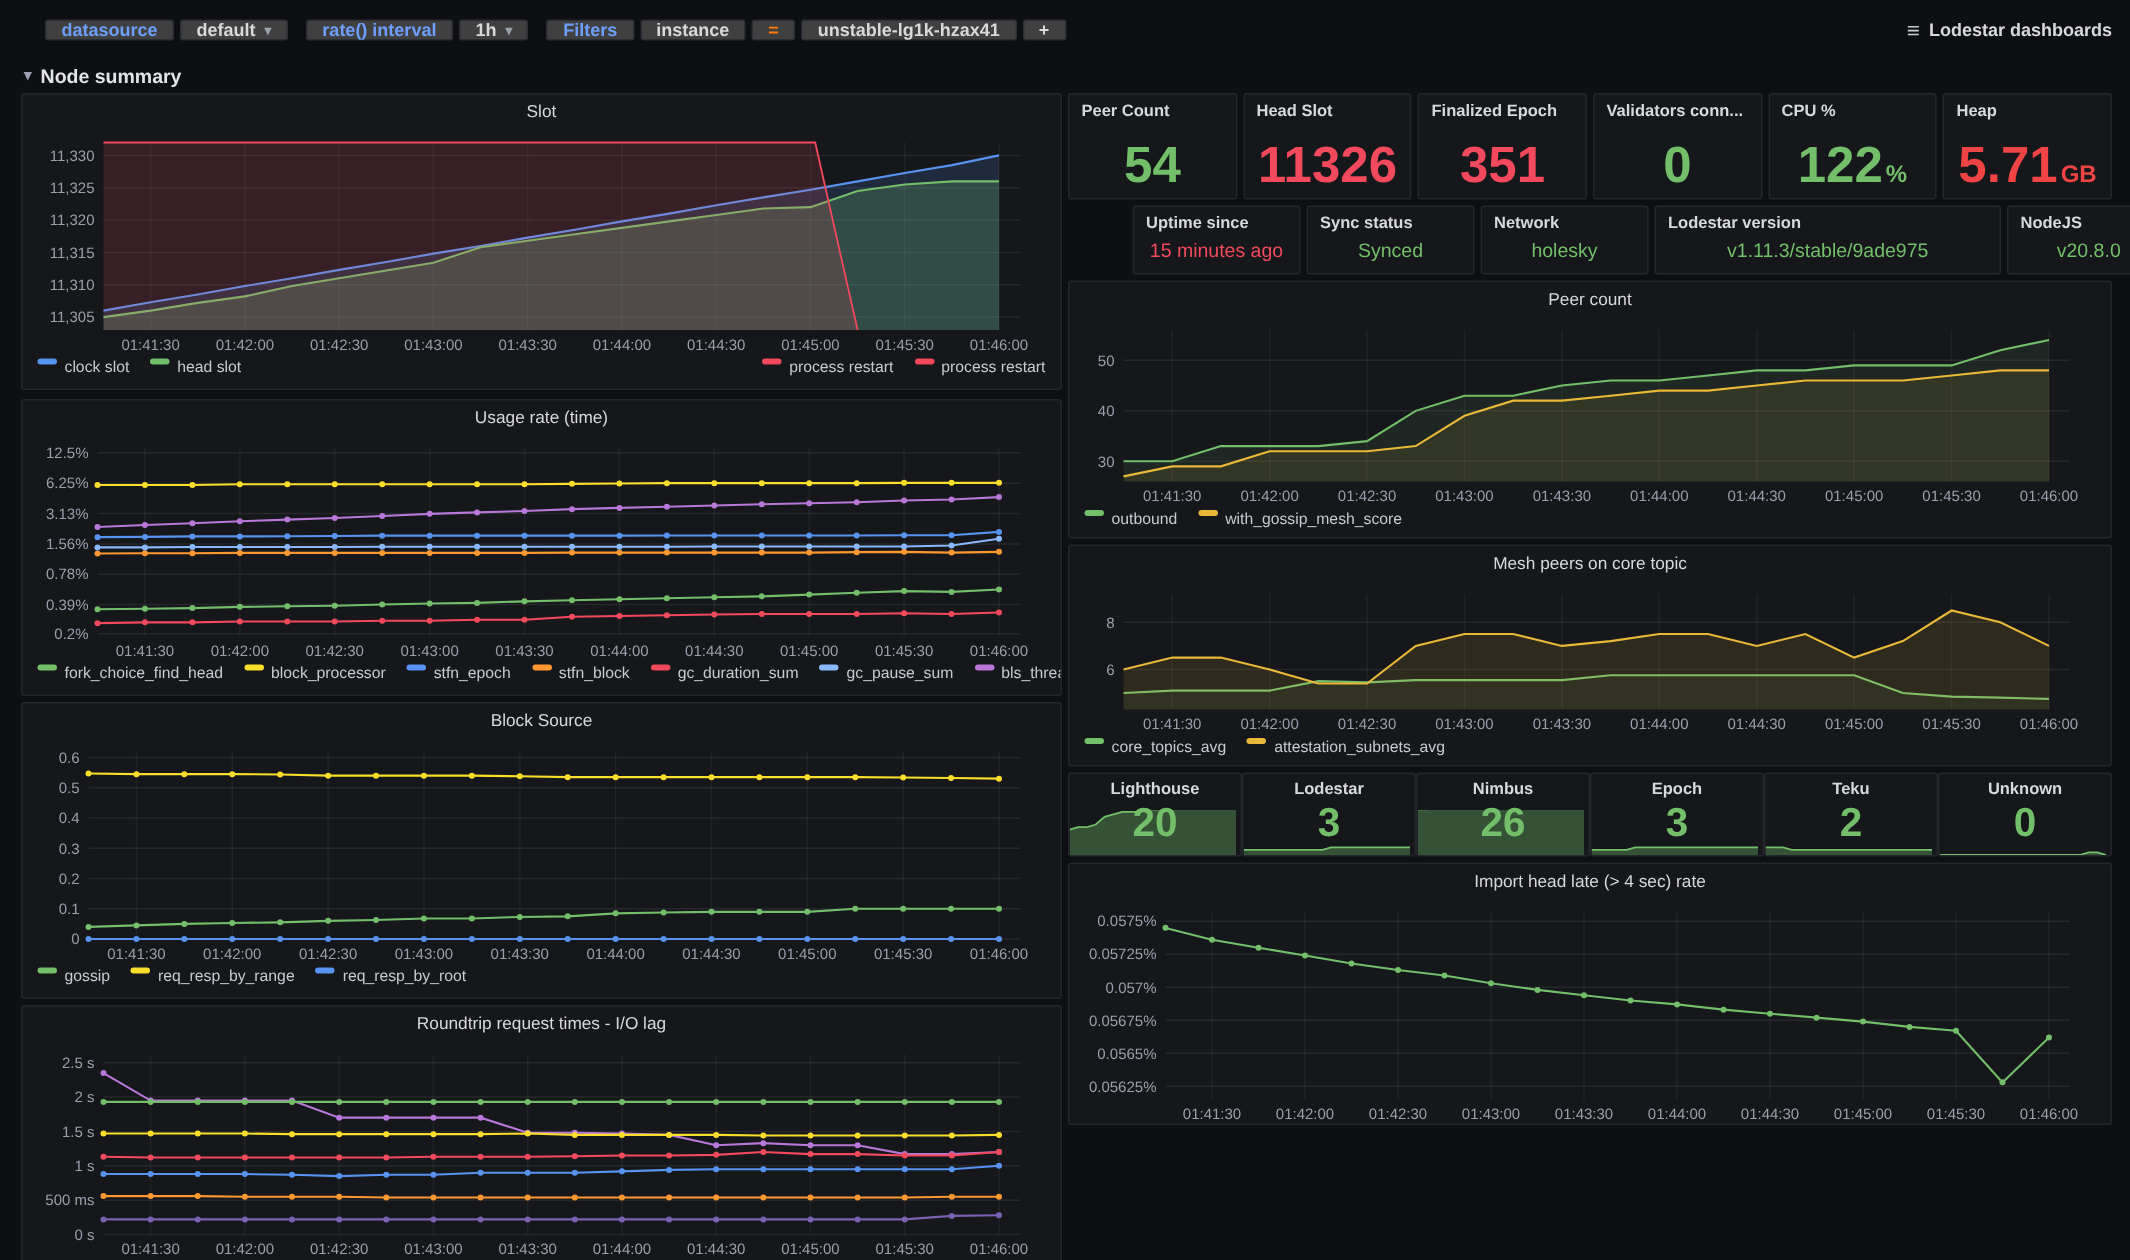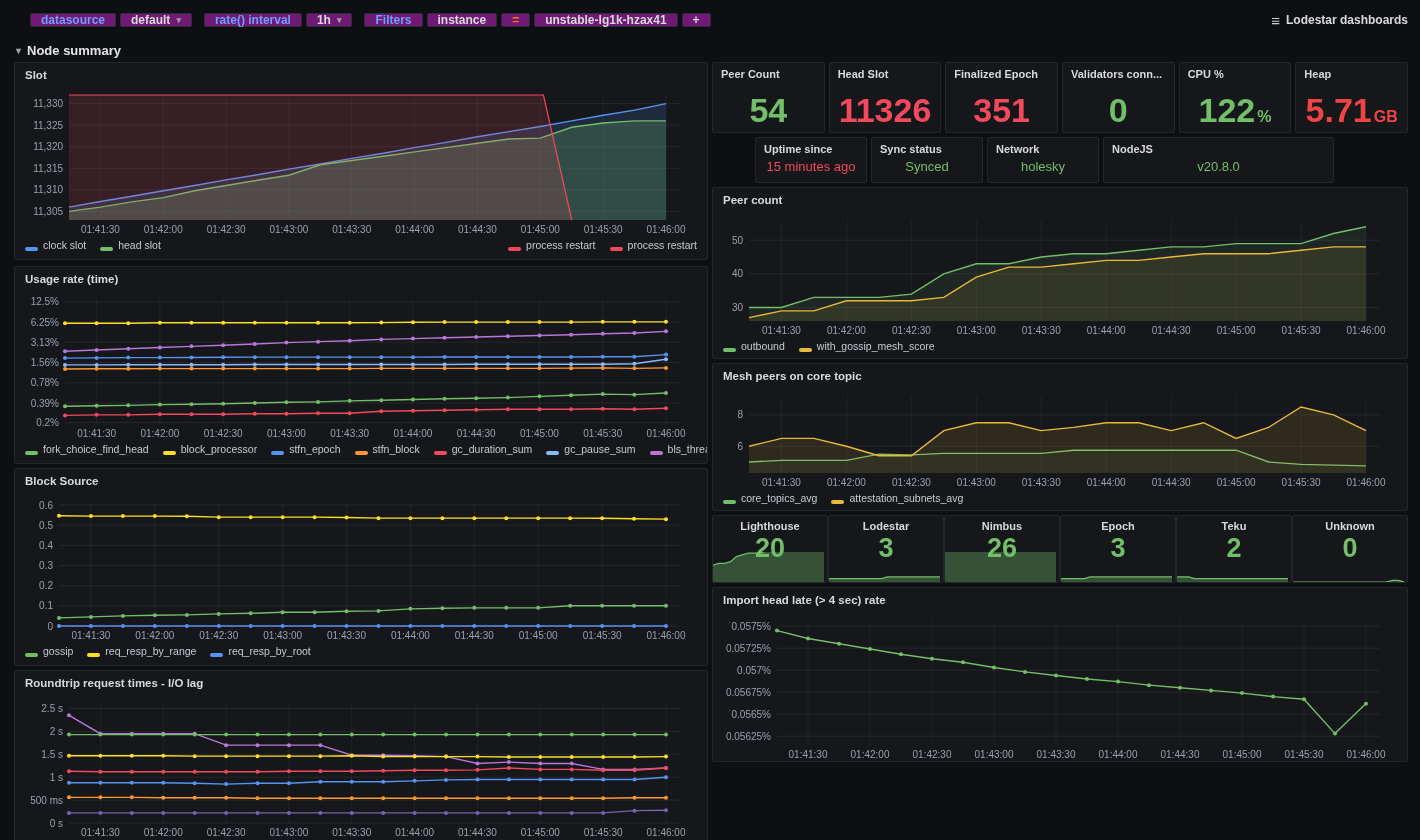--- a/index.html
+++ b/index.html
@@ -4,68 +4,68 @@
 <style>
   * { margin:0; padding:0; box-sizing:border-box; }
   html,body { width:1420px; height:840px; overflow:hidden; background:#0e0f13;
               font-family:"Liberation Sans", sans-serif; color:#d8d9da; }
   .root { position:relative; width:1420px; height:840px; }
 
   
   .toolbar { display:flex; align-items:center; padding:8px 12px 8px 30px; height:40px; }
   .tgroup { display:flex; align-items:center; gap:4px; margin-right:12px; }
   .chip { display:inline-flex; align-items:center; gap:6px; height:14px; padding:0 10px;
-          background:#701a75; border:1px solid #2c2e36; border-radius:2px;
+          background:#404040; border:1px solid #2c2e36; border-radius:2px;
           font-size:12px; font-weight:700; color:#d8d9da; cursor:pointer; white-space:nowrap; }
   .chip.blue { color:#6e9fff; }
   .chip.op   { color:#ff780a; font-weight:700; }
   .chip .carret { font-size:9px; color:#9aa0ac; }
   .toolbar-right { margin-left:auto; display:flex; align-items:center; gap:6px;
                    font-size:12px; font-weight:700; color:#d8d9da; cursor:pointer; }
   .hamburger { font-size:15px; color:#c7cad1; }
 
   
   .rowheader { display:flex; align-items:center; gap:6px; padding:2px 12px 4px 16px;
                font-size:13px; font-weight:700; color:#e3e4e8; cursor:pointer; height:22px;}
   .rowheader .chev { font-size:10px; color:#9aa0ac; }
 
   
   .dash { display:grid; grid-template-columns:694px 696px; column-gap:4px; padding:0 12px 0 14px; }
   .col { display:flex; flex-direction:column; }
 
   .panel { background:#15171b; border:1px solid #24262c; border-radius:2px; position:relative;
            overflow:hidden; }
-  .ptitle { height:24px; line-height:24px; padding:0 10px; font-size:11.5px; font-weight:700;
-            color:#d8d9da; text-align:left; cursor:pointer; white-space:nowrap; overflow:hidden;
+  .ptitle { height:24px; line-height:24px; padding:0 10px; font-size:11.5px; font-weight:400;
+            color:#d8d9da; text-align:center; cursor:pointer; white-space:nowrap; overflow:hidden;
             text-overflow:ellipsis;}
   .chartwrap { padding:0 8px; }
   svg { display:block; font-family:"Liberation Sans", sans-serif; }
 
   .legend { display:flex; align-items:center; gap:14px; padding:2px 10px 0 10px;
             font-size:10.5px; color:#c7cad1; }
   .legend.split { justify-content:space-between; }
   .lgroup { display:flex; align-items:center; gap:14px; }
-  .li { display:inline-flex; align-items:flex-end; gap:5px; cursor:pointer; white-space:nowrap;}
+  .li { display:inline-flex; align-items:flex-start; gap:5px; cursor:pointer; white-space:nowrap;}
   .sw { display:inline-block; width:13px; height:4px; border-radius:2px; background:#888; }
 
   
   .statrow1 { display:grid; grid-template-columns:repeat(6,1fr); gap:4px; height:71px; }
   .statrow2 { display:grid; grid-template-columns:112px 112px 112px 231px 109px; gap:4px; height:46px;margin-left:43px; }
   .stat { background:#15171b; border:1px solid #24262c; border-radius:2px; position:relative; }
   .stat .slabel { position:absolute; top:5px; left:8px; right:4px; font-size:11px; font-weight:700;
                   color:#d8d9da; white-space:nowrap; overflow:hidden; }
   .stat .sval { position:absolute; bottom:2px; left:0; right:0; text-align:center;
                 font-size:34px; font-weight:700; display:flex; justify-content:center;
                 align-items:baseline; gap:2px; }
   .stat .sval .suffix { font-size:16px; font-weight:700; }
   .stat2 .sval2 { position:absolute; bottom:8px; left:0; right:0; text-align:center;
                   font-size:13px; font-weight:400; }
 
   
-  .clientrow { display:grid; grid-template-columns:repeat(6,1fr); gap:0; height:68px; }
+  .clientrow { display:grid; grid-template-columns:repeat(6,1fr); gap:0; height:56px; }
   .client { background:#15171b; border:1px solid #24262c; border-radius:2px; position:relative;
             overflow:hidden; }
   .client .clabel { position:absolute; top:4px; left:0; right:0; text-align:center;
                     font-size:11px; font-weight:700; color:#d8d9da; }
   .client .cval { position:absolute; top:17px; left:0; right:0; text-align:center;
                   font-size:27px; font-weight:700; color:#73bf69; }
   .client svg { position:absolute; bottom:0; left:0; }
 
   .mb4 { margin-bottom:4px; } .mb6 { margin-bottom:6px; }
 </style>
@@ -756,20 +756,24 @@
         </div>
         <div class="stat stat2">
           <div class="slabel">Sync status</div>
           <div class="sval2" style="color: rgb(115, 191, 105);">Synced</div>
         </div>
         <div class="stat stat2">
           <div class="slabel">Network</div>
           <div class="sval2" style="color: rgb(115, 191, 105);">holesky</div>
         </div>
         <div class="stat stat2">
+          <div class="slabel">Lodestar version</div>
+          <div class="sval2" style="color: rgb(115, 191, 105);">v1.11.3/stable/9ade975</div>
+        </div>
+        <div class="stat stat2">
           <div class="slabel">NodeJS</div>
           <div class="sval2" style="color: rgb(115, 191, 105);">v20.8.0</div>
         </div>
       </div>
 
       <div class="panel mb4" style="height:172px">
         <div class="ptitle">Peer count</div>
         <div class="chartwrap">
             <svg width="680" height="126">
               <line x1="60.473684210526315" y1="8" x2="60.473684210526315" y2="109" stroke="#ffffff" stroke-opacity="0.05"></line>

